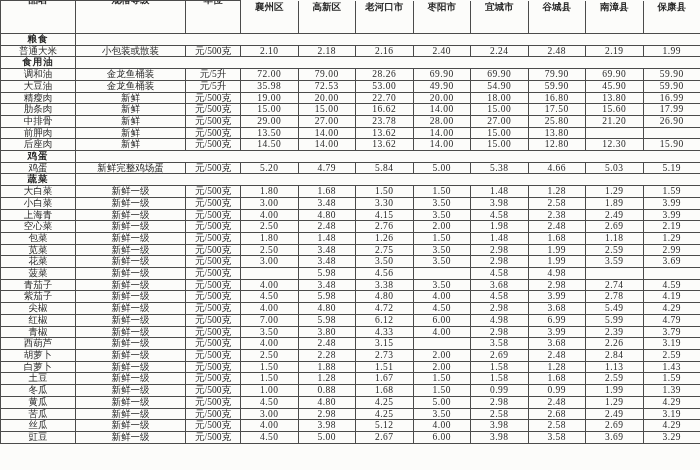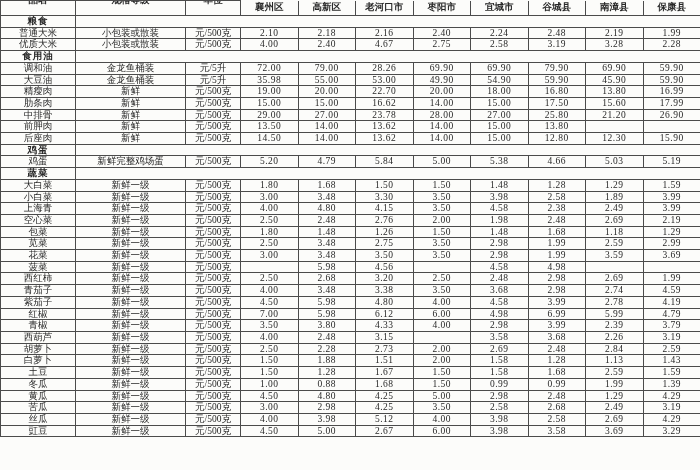--- a/index.html
+++ b/index.html
@@ -22,21 +22,21 @@
     padding: 0;
     overflow: hidden;
     white-space: nowrap;
     color: #272727;
   }
   .price-table thead th {
     height: 13px;
     border-top: none;
     font-weight: bold;
     vertical-align: bottom;
-    padding-bottom: 1px;
+    padding-bottom: 19px;
     background: #fcfcfa;
   }
   
   .price-table thead th.cut { border-top: 1px solid #4b4b4b; vertical-align: top; }
   .price-table thead th.cut .clipbox { height: 13px; overflow: hidden; }
   .price-table thead th.cut .clipbox span { display: block; transform: translateY(-7px); }
   .price-table tbody td {
     height: 10.7px;
     line-height: 10.7px;
   }
@@ -100,33 +100,20 @@
           <td>元/500克</td>
           <td class="num">2.10</td>
           <td class="num">2.18</td>
           <td class="num">2.16</td>
           <td class="num">2.40</td>
           <td class="num">2.24</td>
           <td class="num">2.48</td>
           <td class="num">2.19</td>
           <td class="num">1.99</td>
         </tr>
-        <tr>
-          <td>优质大米</td>
-          <td>小包装或散装</td>
-          <td>元/500克</td>
-          <td class="num">4.00</td>
-          <td class="num">2.40</td>
-          <td class="num">4.67</td>
-          <td class="num">2.75</td>
-          <td class="num">2.58</td>
-          <td class="num">3.19</td>
-          <td class="num">3.28</td>
-          <td class="num">2.28</td>
-        </tr>
         <tr class="cat">
           <td class="cat-name">食用油</td>
           <td class="cat-rest" colspan="10"></td>
         </tr>
         <tr>
           <td>调和油</td>
           <td>金龙鱼桶装</td>
           <td>元/5升</td>
           <td class="num">72.00</td>
           <td class="num">79.00</td>
@@ -135,21 +122,21 @@
           <td class="num">69.90</td>
           <td class="num">79.90</td>
           <td class="num">69.90</td>
           <td class="num">59.90</td>
         </tr>
         <tr>
           <td>大豆油</td>
           <td>金龙鱼桶装</td>
           <td>元/5升</td>
           <td class="num">35.98</td>
-          <td class="num">55.00</td>
+          <td class="num">72.53</td>
           <td class="num">53.00</td>
           <td class="num">49.90</td>
           <td class="num">54.90</td>
           <td class="num">59.90</td>
           <td class="num">45.90</td>
           <td class="num">59.90</td>
         </tr>
         <tr>
           <td>精瘦肉</td>
           <td>新鲜</td>
@@ -334,33 +321,20 @@
           <td class="num"></td>
           <td class="num">5.98</td>
           <td class="num">4.56</td>
           <td class="num"></td>
           <td class="num">4.58</td>
           <td class="num">4.98</td>
           <td class="num"></td>
           <td class="num"></td>
         </tr>
         <tr>
-          <td>西红柿</td>
-          <td>新鲜一级</td>
-          <td>元/500克</td>
-          <td class="num">2.50</td>
-          <td class="num">2.68</td>
-          <td class="num">3.20</td>
-          <td class="num">2.50</td>
-          <td class="num">2.48</td>
-          <td class="num">2.98</td>
-          <td class="num">2.69</td>
-          <td class="num">1.99</td>
-        </tr>
-        <tr>
           <td>青茄子</td>
           <td>新鲜一级</td>
           <td>元/500克</td>
           <td class="num">4.00</td>
           <td class="num">3.48</td>
           <td class="num">3.38</td>
           <td class="num">3.50</td>
           <td class="num">3.68</td>
           <td class="num">2.98</td>
           <td class="num">2.74</td>
@@ -371,20 +345,33 @@
           <td>新鲜一级</td>
           <td>元/500克</td>
           <td class="num">4.50</td>
           <td class="num">5.98</td>
           <td class="num">4.80</td>
           <td class="num">4.00</td>
           <td class="num">4.58</td>
           <td class="num">3.99</td>
           <td class="num">2.78</td>
           <td class="num">4.19</td>
+        </tr>
+        <tr>
+          <td>尖椒</td>
+          <td>新鲜一级</td>
+          <td>元/500克</td>
+          <td class="num">4.00</td>
+          <td class="num">4.80</td>
+          <td class="num">4.72</td>
+          <td class="num">4.50</td>
+          <td class="num">2.98</td>
+          <td class="num">3.68</td>
+          <td class="num">5.49</td>
+          <td class="num">4.29</td>
         </tr>
         <tr>
           <td>红椒</td>
           <td>新鲜一级</td>
           <td>元/500克</td>
           <td class="num">7.00</td>
           <td class="num">5.98</td>
           <td class="num">6.12</td>
           <td class="num">6.00</td>
           <td class="num">4.98</td>

